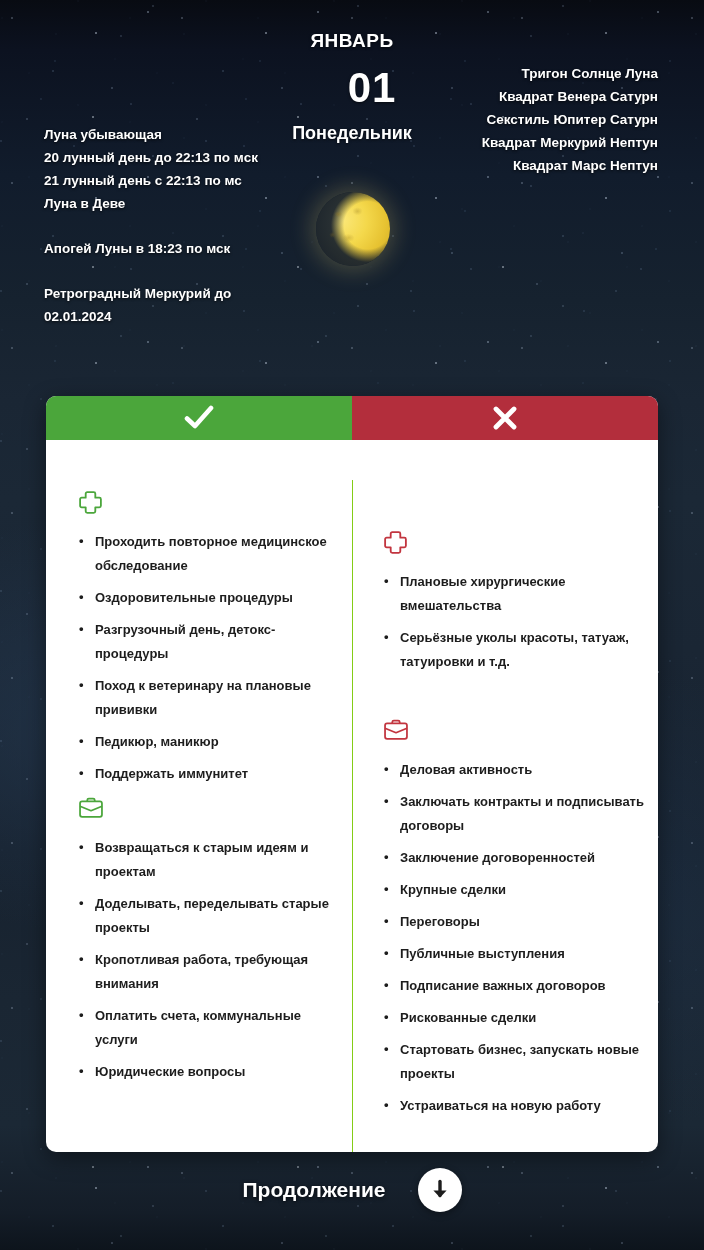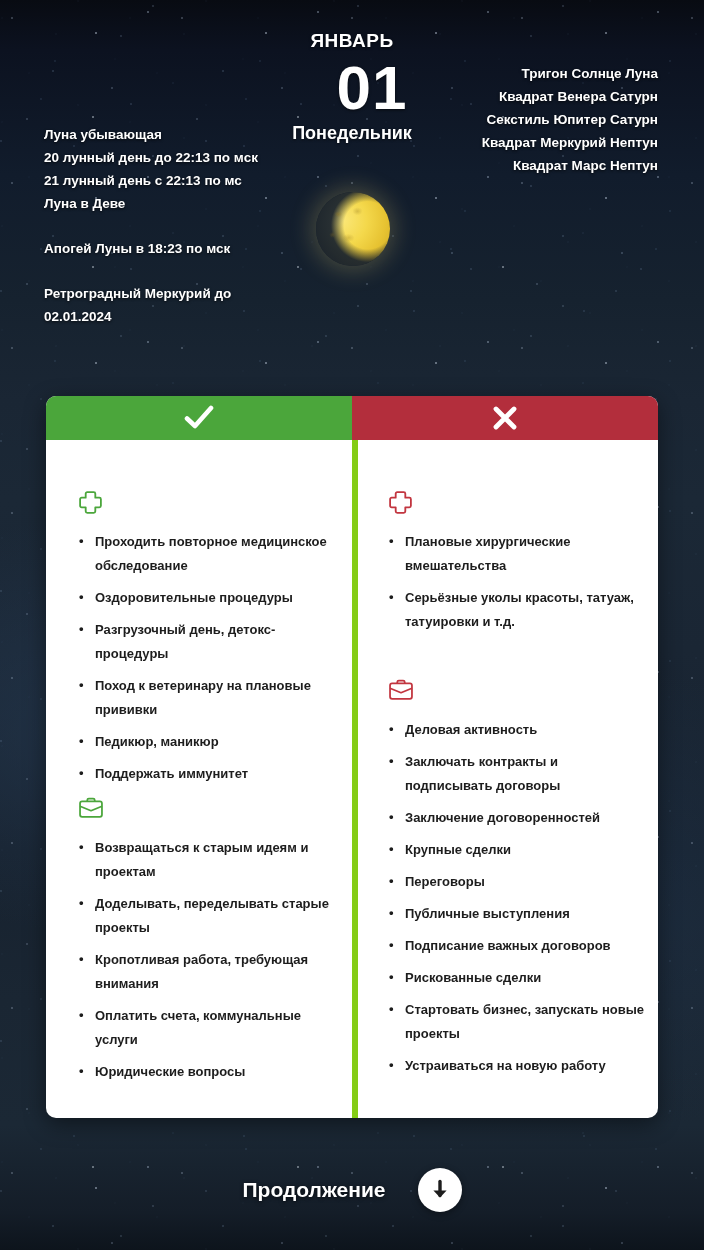--- a/index.html
+++ b/index.html
@@ -89,21 +89,21 @@
     text-align: center;
     color: #ffffff;
     text-shadow: 0 1px 3px rgba(0,0,0,0.6);
   }
   .month {
     font-size: 19px;
     font-weight: bold;
     letter-spacing: 0.5px;
   }
   .daynum {
-    font-size: 62px;
+    font-size: 42px;
     font-weight: bold;
     line-height: 64px;
     margin-top: 4px;
     letter-spacing: 1px;
     margin-left: 40px;
   }
   .weekday {
     font-size: 18px;
     font-weight: bold;
     margin-top: 3px;
@@ -194,21 +194,21 @@
     display: flex;
     padding: 0;
     align-items: stretch;
   }
   .col {
     width: 50%;
     box-sizing: border-box;
     padding: 22px 22px 26px 22px;
   }
   .col-left  { padding-left: 32px; padding-right: 18px; }
-  .col-right { padding-left: 30px; padding-right: 12px; border-left: 6px solid #84cc16; }
+  .col-right { padding-left: 30px; padding-right: 12px; border-left: 1px solid #84cc16; margin-top: 40px; }
 
   .sec-icon { margin: 10px 0 14px 0; height: 26px; }
   .sec-icon svg { display: block; }
   .sec-icon-first { margin-top: 28px; }
 
   ul.items {
     list-style: none;
     margin: 0 0 6px 0;
     padding: 0;
   }

